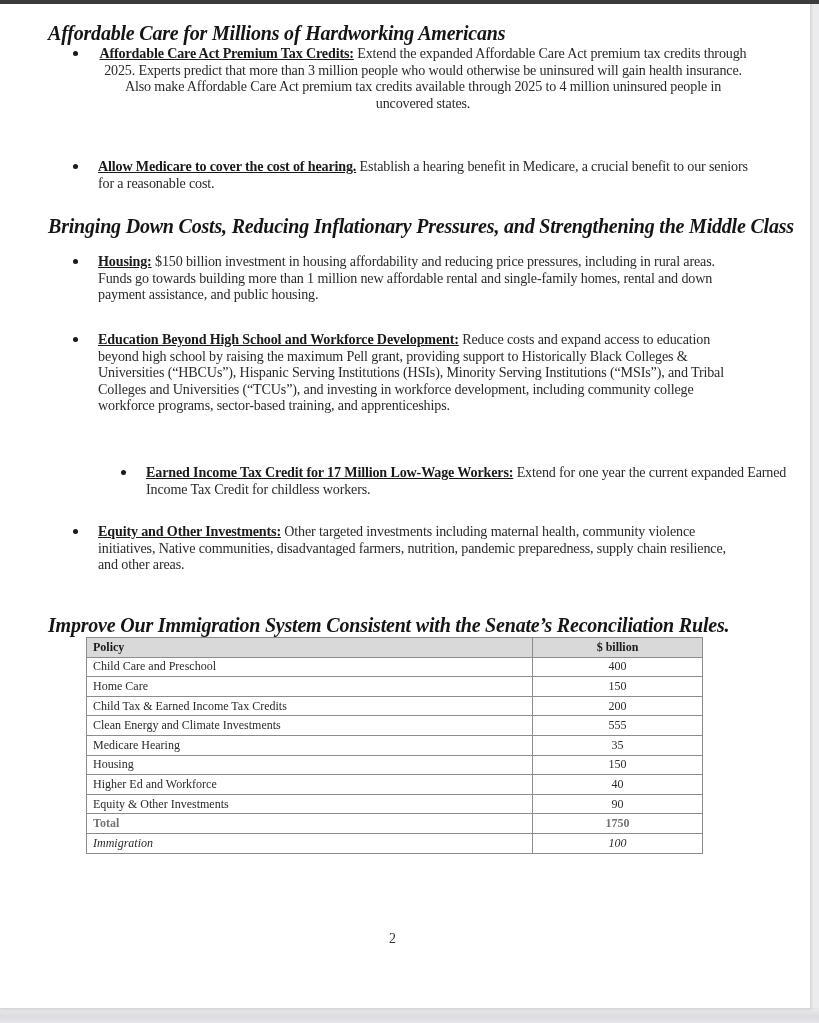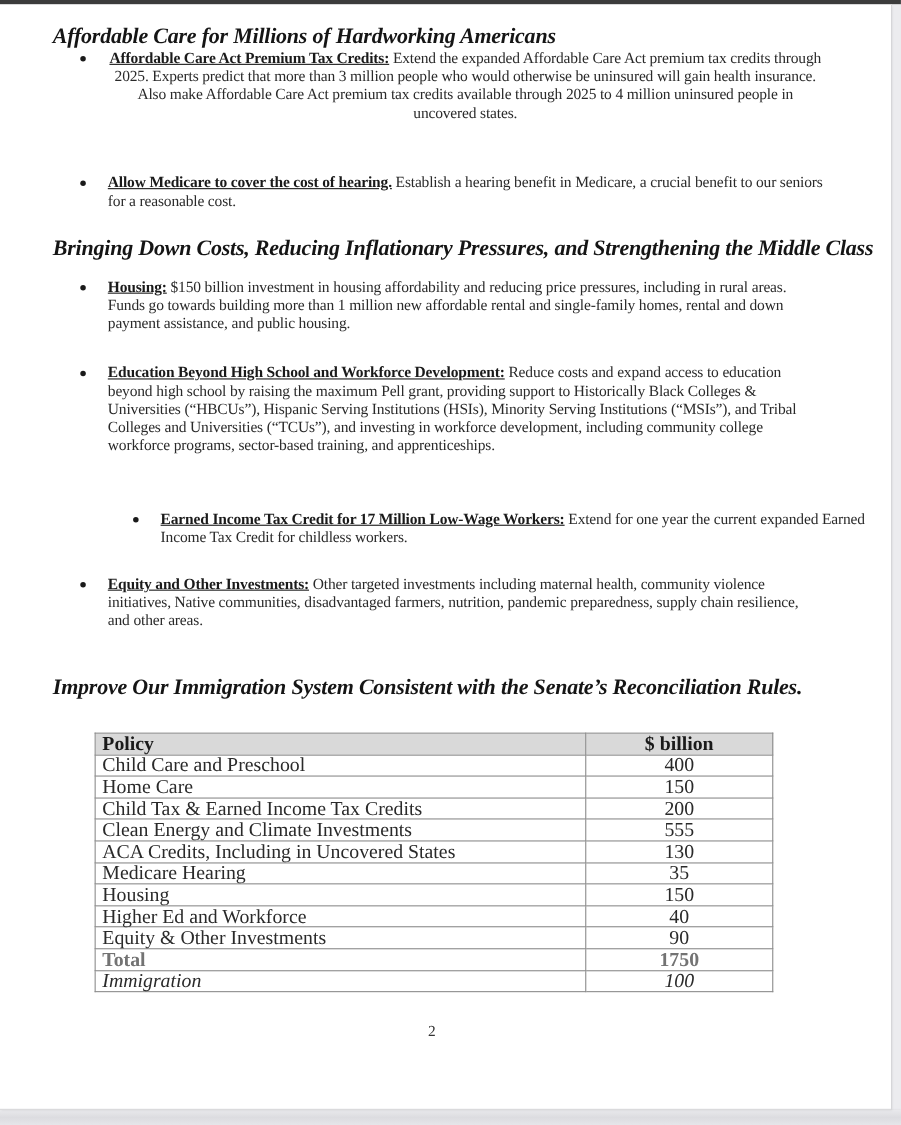--- a/index.html
+++ b/index.html
@@ -84,23 +84,22 @@
       text-decoration: underline;
       color: #1a1a1a;
     }
 
     .budget-table {
       position: absolute;
       left: 86px;
       top: 633px;
       width: 617px;
       border-collapse: collapse;
-      font-size: 18px;
+      font-size: 12px;
       color: #2a2a2a;
-      margin-top: 29px;
     }
     .budget-table td, .budget-table th {
       border: 1px solid #8c8c8c;
       padding: 0 6px;
       height: 18.6px;
       line-height: 17px;
       white-space: nowrap;
     }
     .budget-table th {
       background: #d9d9d9;
@@ -184,24 +183,20 @@
       </tr>
       <tr>
         <td>Child Tax &amp; Earned Income Tax Credits</td>
         <td class="amount-cell">200</td>
       </tr>
       <tr>
         <td>Clean Energy and Climate Investments</td>
         <td class="amount-cell">555</td>
       </tr>
       <tr>
-        <td>ACA Credits, Including in Uncovered States</td>
-        <td class="amount-cell">130</td>
-      </tr>
-      <tr>
         <td>Medicare Hearing</td>
         <td class="amount-cell">35</td>
       </tr>
       <tr>
         <td>Housing</td>
         <td class="amount-cell">150</td>
       </tr>
       <tr>
         <td>Higher Ed and Workforce</td>
         <td class="amount-cell">40</td>

